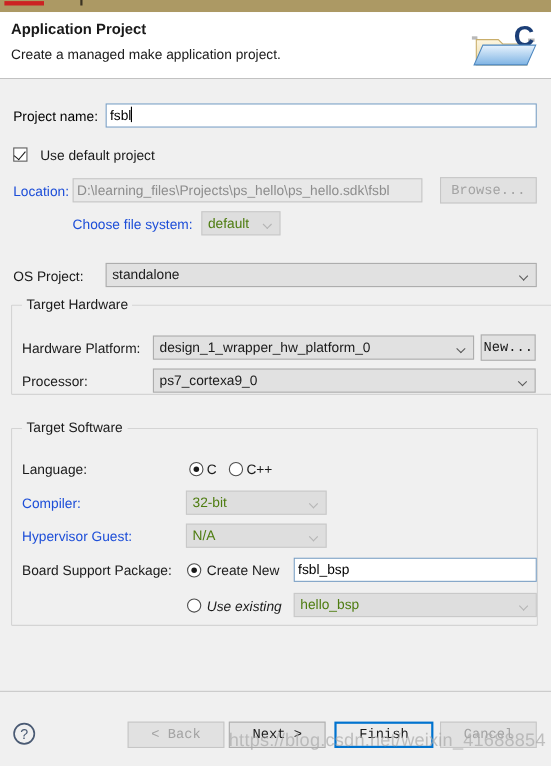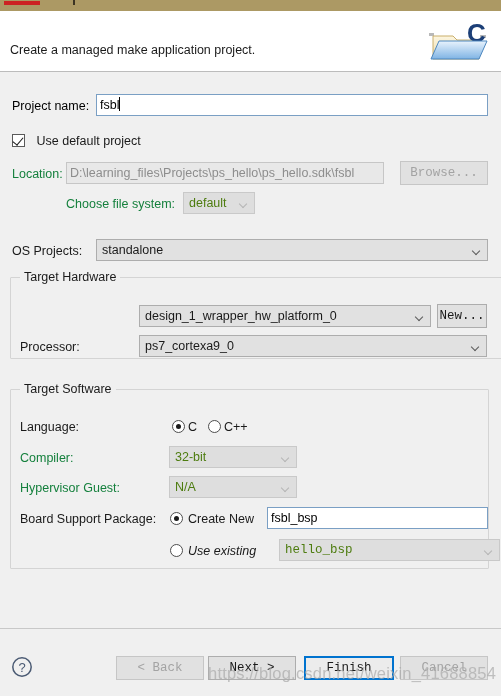--- a/index.html
+++ b/index.html
@@ -55,21 +55,21 @@
 
   
   .body {
     position: absolute; top: 72px; left: 0;
     width: 501px; height: 556px;
     background: #f0f0f0;
   }
 
   .row { position: absolute; }
   .lbl { color: #1a1a1a; font-size: 12.5px; white-space: nowrap; }
-  .lbl.dis { color: #15803d; }
+  .lbl.dis { color: #1d4ed8; }
 
   
   .tinput {
     box-sizing: border-box;
     border: 1px solid #7a9fc4;
     background: #ffffff;
     height: 22px;
     font-family: "Liberation Sans", sans-serif;
     font-size: 12.5px;
     color: #000;
@@ -219,20 +219,21 @@
 </style>
 </head>
 <body>
 
 <div class="topstrip">
   <div class="redmark"></div>
   <div class="dot"></div>
 </div>
 
 <div class="header">
+  <div class="title">Application Project</div>
   <div class="subtitle">Create a managed make application project.</div>
   <div class="bannericon">
     <svg width="70" height="52" viewBox="0 0 70 52">
       <defs>
         <linearGradient id="gback" x1="0" y1="0" x2="0" y2="1">
           <stop offset="0" stop-color="#fdf6e0"></stop>
           <stop offset="1" stop-color="#e9d9a8"></stop>
         </linearGradient>
         <linearGradient id="gfront" x1="0" y1="0" x2="0" y2="1">
           <stop offset="0" stop-color="#e8f3fd"></stop>
@@ -265,29 +266,30 @@
     <span>D:\learning_files\Projects\ps_hello\ps_hello.sdk\fsbl</span>
   </div>
   <div class="btn dis" style="position:absolute; left:400px; top:89px; width:88px;">Browse...</div>
 
   <div class="row lbl dis" style="left:66px; top:125px;">Choose file system:</div>
   <div class="combo dis" style="position:absolute; left:183px; top:120px; width:72px;">
     <span>default</span>
     <span class="arrow"></span>
   </div>
 
-  <div class="row lbl" style="left:12px; top:172px;">OS Projects:</div>
+  <div class="row lbl" style="left:12px; top:172px;">OS Project:</div>
   <div class="combo" style="position:absolute; left:96px; top:167px; width:392px;">
     <span>standalone</span>
     <span class="arrow"></span>
   </div>
 
   <div class="group" style="left:10px; top:205px; width:495px; height:82px;">
     <span class="legend">Target Hardware</span>
   </div>
+  <div class="row lbl" style="left:20px; top:238px;">Hardware Platform:</div>
   <div class="combo" style="position:absolute; left:139px; top:233px; width:292px;">
     <span>design_1_wrapper_hw_platform_0</span>
     <span class="arrow"></span>
   </div>
   <div class="btn" style="position:absolute; left:437px; top:232px; width:50px;">New...</div>
 
   <div class="row lbl" style="left:20px; top:268px;">Processor:</div>
   <div class="combo" style="position:absolute; left:139px; top:263px; width:348px;">
     <span>ps7_cortexa9_0</span>
     <span class="arrow"></span>
@@ -321,21 +323,21 @@
   <div class="row" style="left:170px; top:440px;">
     <span class="radio on"></span><span class="lbl" style="margin-left:5px;">Create New</span>
   </div>
   <div class="tinput" style="position:absolute; left:267px; top:435px; width:221px;">
     <span>fsbl_bsp</span>
   </div>
 
   <div class="row" style="left:170px; top:472px;font-style:italic;">
     <span class="radio"></span><span class="lbl" style="margin-left:5px;">Use existing</span>
   </div>
-  <div class="combo dis" style="position:absolute; left:279px; top:467px; width:221px;font-family:Liberation Mono, monospace;">
+  <div class="combo dis" style="position:absolute; left:267px; top:467px; width:221px;">
     <span>hello_bsp</span>
     <span class="arrow"></span>
   </div>
 
 </div>
 
 <div class="footer">
   <div class="help-icon">
     <svg width="22" height="22" viewBox="0 0 22 22">
       <circle cx="11" cy="11" r="9.2" fill="none" stroke="#4a5a73" stroke-width="1.5"></circle>

